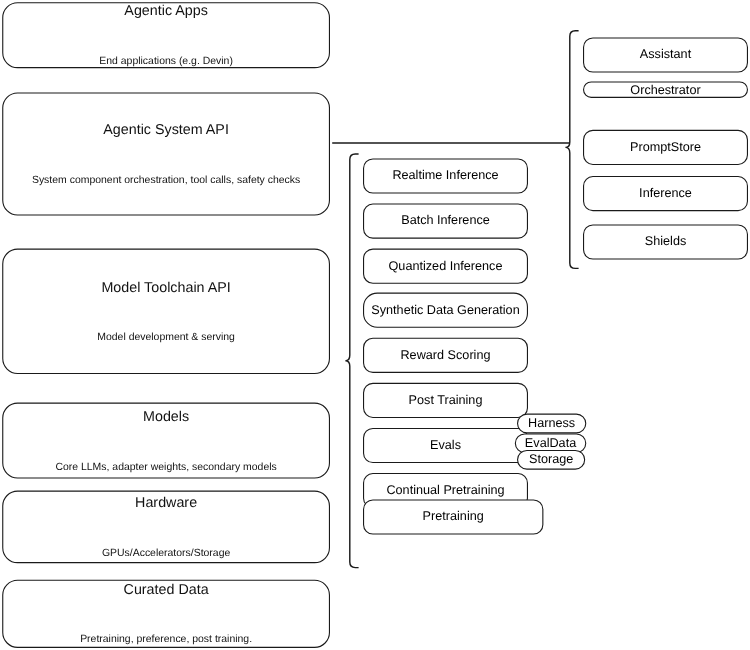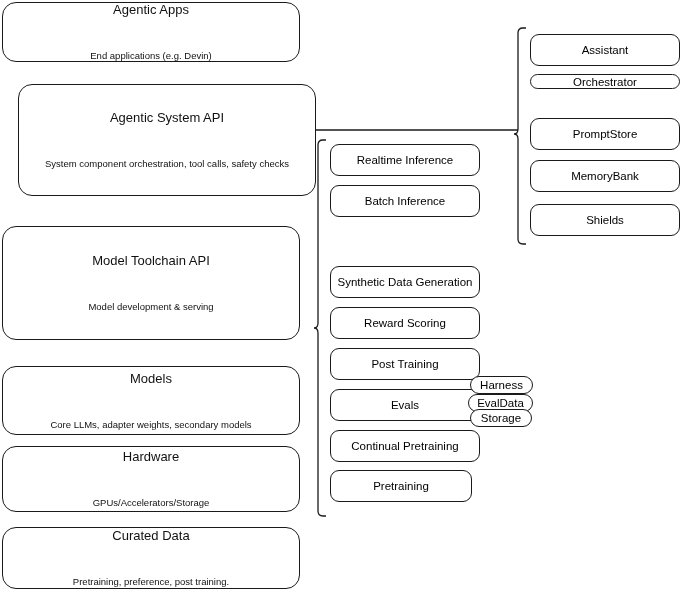--- a/index.html
+++ b/index.html
@@ -85,21 +85,21 @@
     <path id="brace-right" d="M 526 28 L 523 28 Q 518 28 518 33 L 518 129 Q 518 134 514 134 Q 518 134 518 139 L 518 239 Q 518 244 523 244 L 526 244" style="stroke: rgb(26, 26, 26);"></path>
 
     <path id="brace-middle" d="M 326 140 L 323 140 Q 318 140 318 145 L 318 323 Q 318 328 314 328 Q 318 328 318 333 L 318 511 Q 318 516 323 516 L 326 516" style="stroke: rgb(26, 26, 26);"></path>
   </svg>
 
   <div class="node layer" id="layer-0" style="left: 2px; top: 2px; width: 298px; height: 60px; border-color: rgb(26, 26, 26);">
     <div class="title">Agentic Apps</div>
     <div class="sub">End applications (e.g. Devin)</div>
   </div>
 
-  <div class="node layer" id="layer-1" style="left: 2px; top: 84px; width: 298px; height: 112px; border-color: rgb(26, 26, 26); margin-left: 16px;">
+  <div class="node layer" id="layer-1" style="left: 2px; top: 84px; width: 298px; height: 112px; border-color: rgb(26, 26, 26);">
     <div class="title">Agentic System API</div>
     <div class="sub">System component orchestration, tool calls, safety checks</div>
   </div>
 
   <div class="node layer" id="layer-2" style="left: 2px; top: 226px; width: 298px; height: 114px; border-color: rgb(26, 26, 26);">
     <div class="title">Model Toolchain API</div>
     <div class="sub">Model development &amp; serving</div>
   </div>
 
   <div class="node layer" id="layer-3" style="left: 2px; top: 366px; width: 298px; height: 69px; border-color: rgb(26, 26, 26);">
@@ -112,30 +112,31 @@
     <div class="sub">GPUs/Accelerators/Storage</div>
   </div>
 
   <div class="node capsule" id="mid-0" style="left: 330px; top: 144px; width: 150px; height: 32px; border-color: rgb(26, 26, 26);">Realtime Inference</div>
 
   <div class="node layer" id="layer-5" style="left: 2px; top: 527px; width: 298px; height: 62px; border-color: rgb(26, 26, 26);">
     <div class="title">Curated Data</div>
     <div class="sub">Pretraining, preference, post training.</div>
   </div>
   <div class="node capsule" id="mid-1" style="left: 330px; top: 185px; width: 150px; height: 32px; border-color: rgb(26, 26, 26);">Batch Inference</div>
-  <div class="node capsule" id="mid-3" style="left: 330px; top: 266px; width: 150px; height: 32px; border-color: rgb(26, 26, 26);">Synthetic Data Generation</div>
+  <div class="node capsule" id="mid-2" style="left: 330px; top: 226px; width: 150px; height: 32px; border-color: rgb(26, 26, 26);">Quantized Inference</div>
+  <div class="node capsule" id="mid-3" style="left: 330px; top: 266px; width: 150px; height: 32px; border-color: rgb(26, 26, 26); border-radius: 13px;">Synthetic Data Generation</div>
   <div class="node capsule" id="mid-4" style="left: 330px; top: 307px; width: 150px; height: 32px; border-color: rgb(26, 26, 26);">Reward Scoring</div>
   <div class="node capsule" id="mid-5" style="left: 330px; top: 348px; width: 150px; height: 32px; border-color: rgb(26, 26, 26);">Post Training</div>
   <div class="node capsule" id="mid-6" style="left: 330px; top: 389px; width: 150px; height: 32px; border-color: rgb(26, 26, 26);">Evals</div>
   <div class="node capsule" id="mid-7" style="left: 330px; top: 430px; width: 150px; height: 32px; border-color: rgb(26, 26, 26);">Continual Pretraining</div>
-  <div class="node capsule" id="mid-8" style="left: 330px; top: 470px; width: 142px; height: 32px; border-color: rgb(26, 26, 26);">Pretraining</div>
+  <div class="node capsule" id="mid-8" style="left: 330px; top: 454px; width: 164px; height: 32px; border-color: rgb(26, 26, 26);">Pretraining</div>
 
   <div class="node pill" id="pill-0" style="left: 470px; top: 376px; width: 63px; height: 18px; border-color: rgb(26, 26, 26);">Harness</div>
   <div class="node pill" id="pill-1" style="left: 468px; top: 394px; width: 65px; height: 18px; border-color: rgb(26, 26, 26);">EvalData</div>
   <div class="node pill" id="pill-2" style="left: 470px; top: 409px; width: 62px; height: 18px; border-color: rgb(26, 26, 26);">Storage</div>
 
   <div class="node capsule" id="right-0" style="left: 530px; top: 34px; width: 150px; height: 32px; border-color: rgb(26, 26, 26);">Assistant</div>
   <div class="node capsule" id="right-1" style="left: 530px; top: 74px; width: 150px; height: 15px; border-color: rgb(26, 26, 26);">Orchestrator</div>
   <div class="node capsule" id="right-2" style="left: 530px; top: 118px; width: 150px; height: 32px; border-color: rgb(26, 26, 26);">PromptStore</div>
-  <div class="node capsule" id="right-3" style="left: 530px; top: 160px; width: 150px; height: 32px; border-color: rgb(26, 26, 26);">MemoryBank</div>
+  <div class="node capsule" id="right-3" style="left: 530px; top: 160px; width: 150px; height: 32px; border-color: rgb(26, 26, 26);">Inference</div>
   <div class="node capsule" id="right-4" style="left: 530px; top: 204px; width: 150px; height: 32px; border-color: rgb(26, 26, 26);">Shields</div>
 
 </div>
 
 </body></html>

